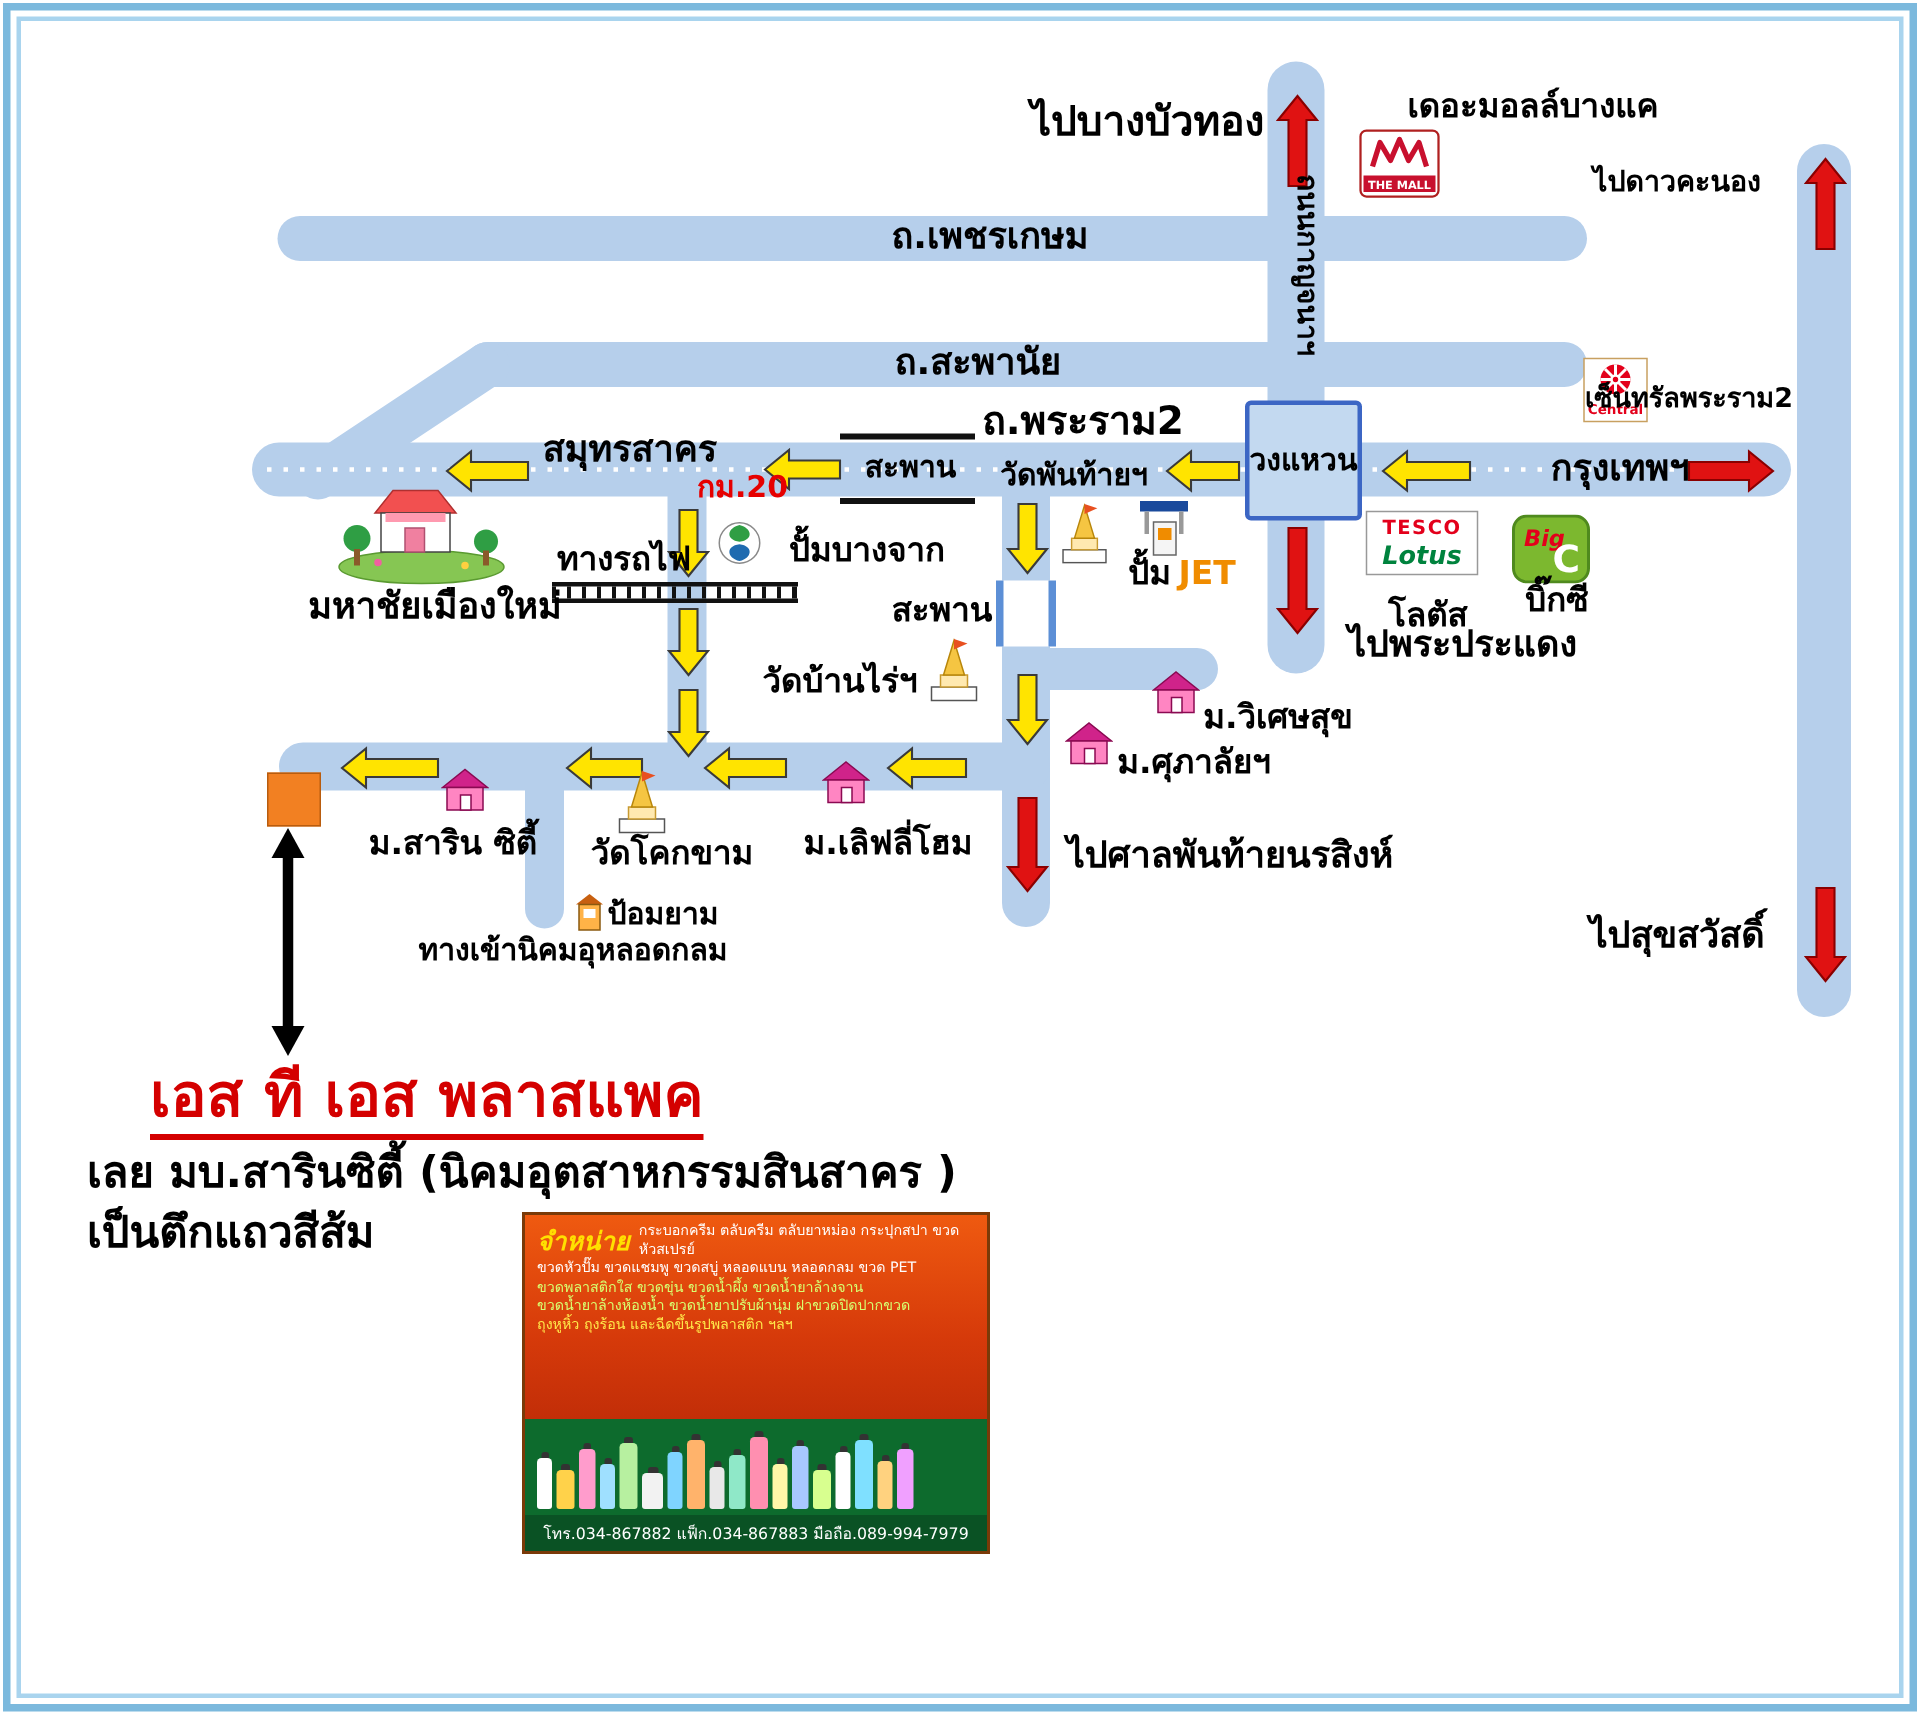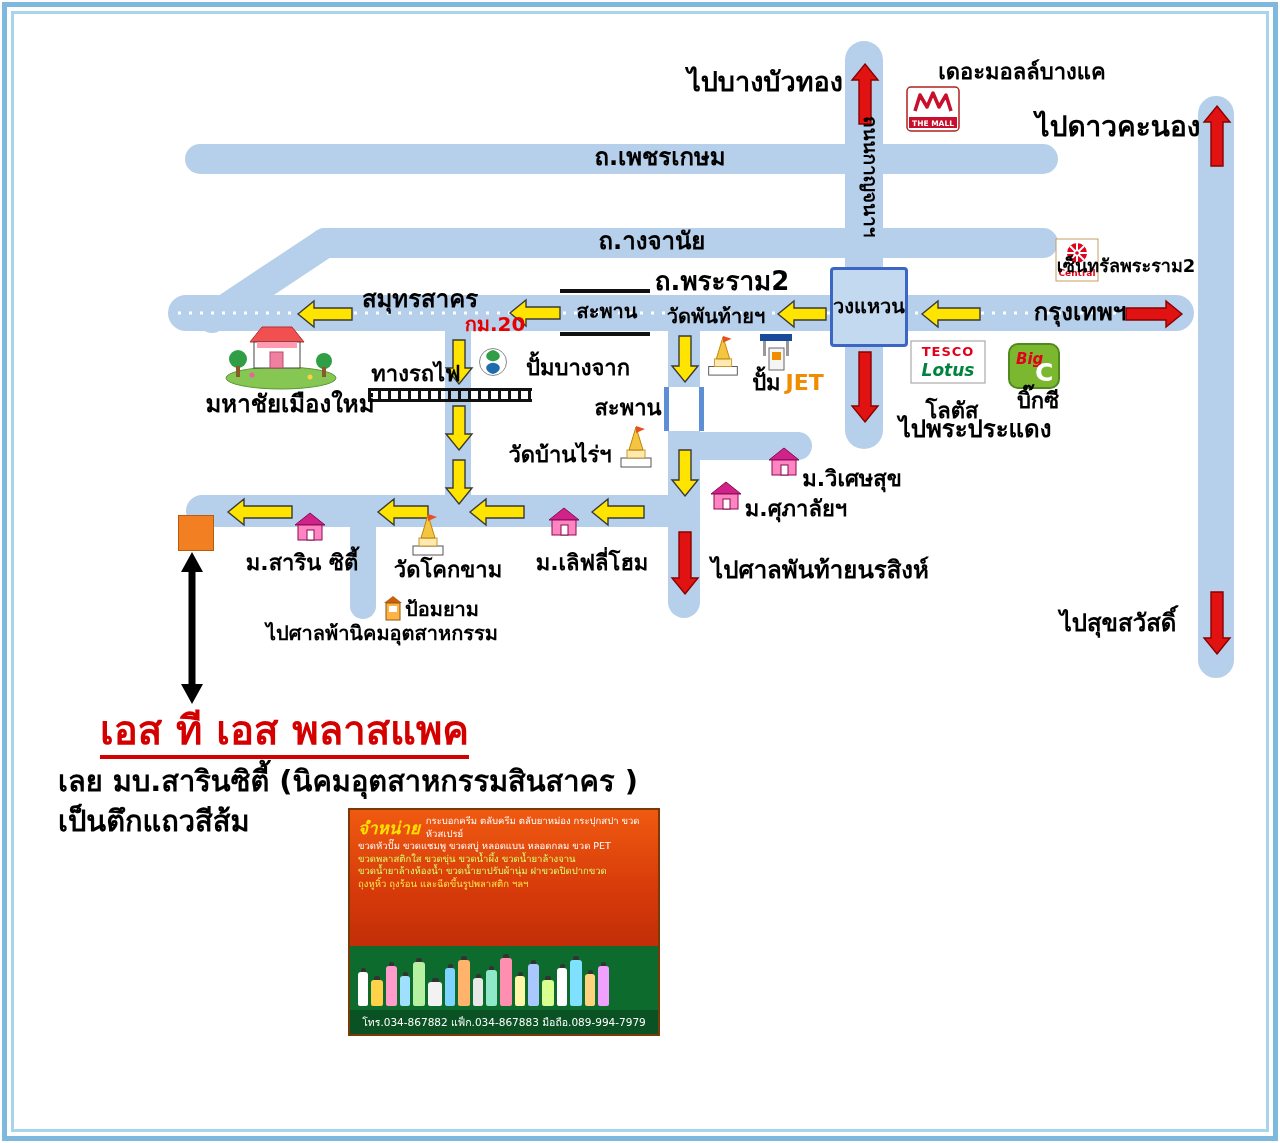--- a/index.html
+++ b/index.html
@@ -170,23 +170,23 @@
           <rect x="5" y="10" width="8" height="6" fill="#fff"></rect>
         </svg></div>
       <div class="icon" style="left: 178px; top: 515px; width: 36px; height: 36px; background: rgb(242, 128, 34); border: 1px solid rgb(184, 92, 14);"></div>
       <div class="icon" style="left: 664px; top: 387px; width: 40px; height: 44px; background: rgb(255, 255, 255); border-left: 5px solid rgb(92, 143, 214); border-right: 5px solid rgb(92, 143, 214);"></div>
       <div class="icon" style="left: 560px; top: 289px; width: 90px; height: 47px; border-top: 4px solid rgb(17, 17, 17); border-bottom: 4px solid rgb(17, 17, 17);"></div>
       <div class="icon" style="left: 830px; top: 267px; width: 78px; height: 80px; background: rgb(195, 217, 240); border: 3px solid rgb(60, 102, 196); border-radius: 4px;"></div>
     </div>
   <div id="labels">
       <div class="lbl" style="left: 765px; top: 68px; font-size: 27px;"><span>ไปบางบัวทอง</span></div>
       <div class="lbl" style="left: 978px; top: 60px; font-size: 22px; margin-left: 44px;"><span>เดอะมอลล์บางแค</span></div>
-      <div class="lbl" style="left: 1118px; top: 112px; font-size: 28px;"><span>ไปดาวคะนอง</span></div>
+      <div class="lbl" style="left: 1118px; top: 112px; font-size: 19px;"><span>ไปดาวคะนอง</span></div>
       <div class="lbl" style="left: 660px; top: 145px; font-size: 24px;"><span>ถ.เพชรเกษม</span></div>
-      <div class="lbl" style="left: 652px; top: 229px; font-size: 24px;"><span>ถ.างจานัย</span></div>
+      <div class="lbl" style="left: 652px; top: 229px; font-size: 24px;"><span>ถ.สะพานัย</span></div>
       <div class="lbl" style="left: 1126px; top: 257px; font-size: 18px;"><span>เซ็นทรัลพระราม2</span></div>
       <div class="lbl" style="left: 722px; top: 268px; font-size: 26px;"><span>ถ.พระราม2</span></div>
       <div class="lbl" style="left: 420px; top: 287px; font-size: 24px;"><span>สมุทรสาคร</span></div>
       <div class="lbl" style="left: 607px; top: 301px; font-size: 20px;"><span>สะพาน</span></div>
       <div class="lbl" style="left: 716px; top: 306px; font-size: 20px;"><span>วัดพันท้ายฯ</span></div>
       <div class="lbl" style="left: 869px; top: 296px; font-size: 20px;"><span>วงแหวน</span></div>
       <div class="lbl" style="left: 1080px; top: 300px; font-size: 24px;"><span>กรุงเทพฯ</span></div>
       <div class="lbl" style="left: 495px; top: 314px; font-size: 20px; color: rgb(230, 0, 0);"><span>กม.20</span></div>
       <div class="lbl vert" style="left: 880px; top: 116px; font-size: 19px;"><span>ถนนกาญจนาฯ</span></div>
       <div class="lbl" style="left: 975px; top: 417px; font-size: 24px;"><span>ไปพระประแดง</span></div>
@@ -198,21 +198,21 @@
       <div class="lbl" style="left: 290px; top: 392px; font-size: 24px;"><span>มหาชัยเมืองใหม่</span></div>
       <div class="lbl" style="left: 628px; top: 396px; font-size: 22px;"><span>สะพาน</span></div>
       <div class="lbl" style="left: 560px; top: 443px; font-size: 22px;"><span>วัดบ้านไร่ฯ</span></div>
       <div class="lbl" style="left: 852px; top: 467px; font-size: 22px;"><span>ม.วิเศษสุข</span></div>
       <div class="lbl" style="left: 796px; top: 497px; font-size: 22px;"><span>ม.ศุภาลัยฯ</span></div>
       <div class="lbl" style="left: 820px; top: 558px; font-size: 24px;"><span>ไปศาลพันท้ายนรสิงห์</span></div>
       <div class="lbl" style="left: 592px; top: 551px; font-size: 22px;"><span>ม.เลิฟลี่โฮม</span></div>
       <div class="lbl" style="left: 448px; top: 558px; font-size: 22px;"><span>วัดโคกขาม</span></div>
       <div class="lbl" style="left: 286px; top: 551px; font-size: 22px; margin-left: 16px;"><span>ม.สาริน ซิตี้</span></div>
       <div class="lbl" style="left: 442px; top: 599px; font-size: 20px;"><span>ป้อมยาม</span></div>
-      <div class="lbl" style="left: 382px; top: 623px; font-size: 20px;"><span>ไปศาลพ้านิคมอุตสาหกรรม</span></div>
+      <div class="lbl" style="left: 382px; top: 623px; font-size: 20px;"><span>ทางเข้านิคมอุหลอดกลม</span></div>
       <div class="lbl" style="left: 1118px; top: 611px; font-size: 24px;"><span>ไปสุขสวัสดิ์</span></div>
     </div>
 
   <div id="note-line1" class="note">เลย มบ.สารินซิตี้ (นิคมอุตสาหกรรมสินสาคร )</div>
   <div id="note-title" class="note"><span>เอส ที เอส พลาสแพค</span></div>
   <div id="note-line2" class="note">เป็นตึกแถวสีส้ม</div>
 
   <div id="card">
     <div class="card-body">
       <span class="sell">จำหน่าย</span>

